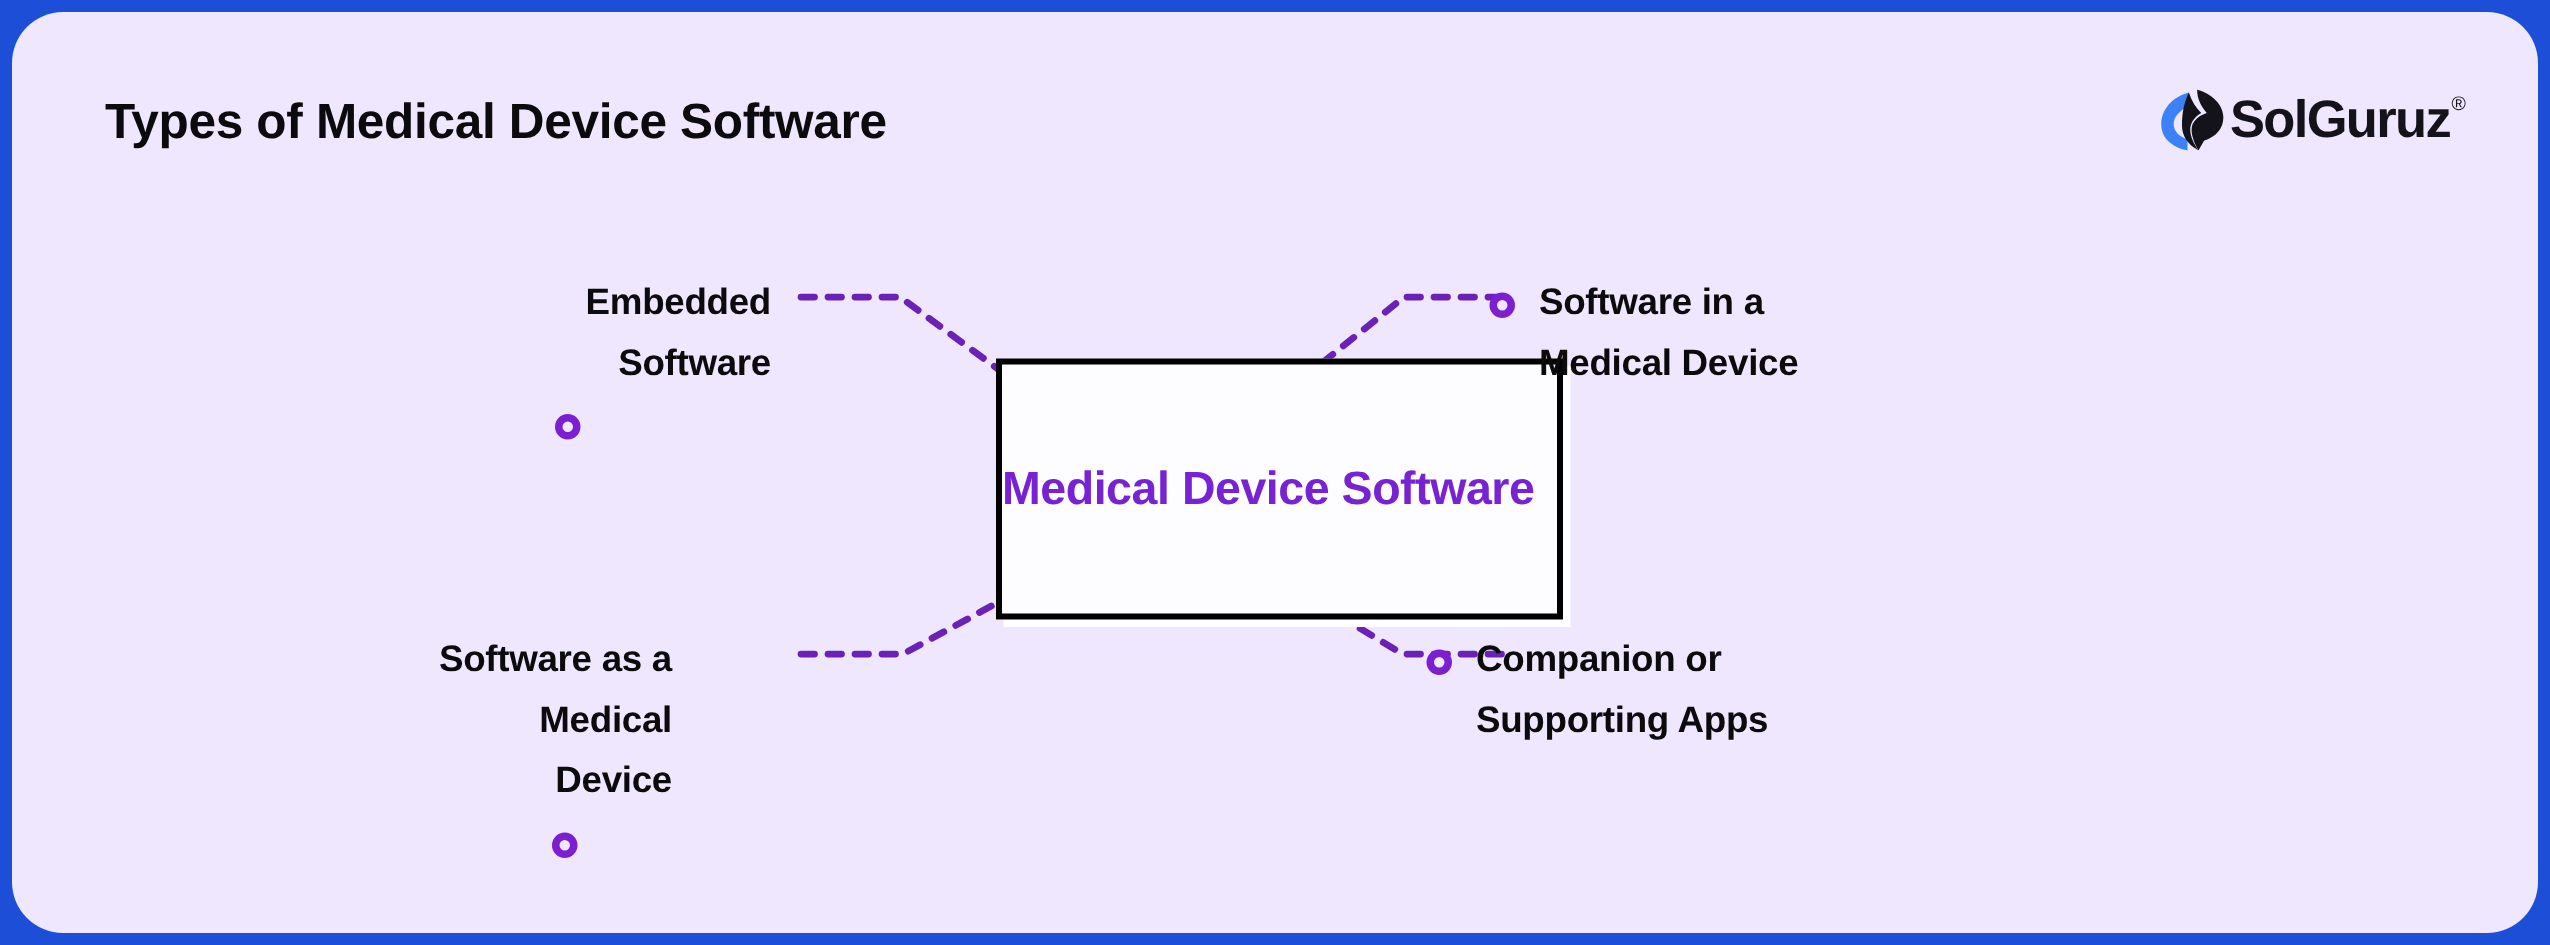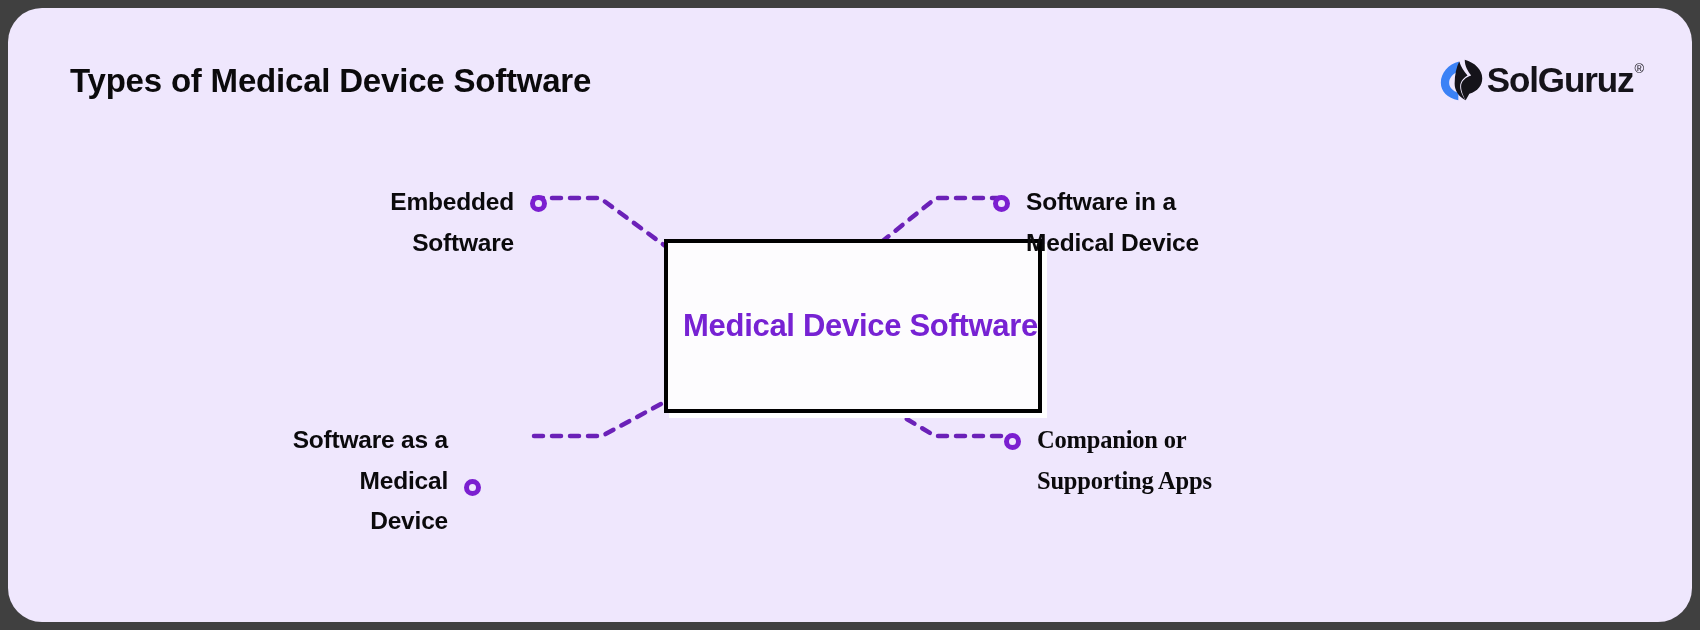--- a/index.html
+++ b/index.html
@@ -11,21 +11,21 @@
     width: 1700px;
     height: 630px;
     overflow: hidden;
     font-family: "Liberation Sans", sans-serif;
   }
 
   #infographic {
     position: relative;
     width: 1700px;
     height: 630px;
-    background: #404040;
+    background: #1d4ed8;
     box-sizing: border-box;
   }
 
   .card {
     position: absolute;
     left: 8px;
     top: 8px;
     width: 1684px;
     height: 614px;
     background: #EFE7FD;
@@ -96,21 +96,21 @@
     left: 656px;
     top: 231px;
     width: 378px;
     height: 174px;
     background: #FDFCFE;
     border: 4px solid #000000;
     box-shadow: 5px 5px 0 0 #FFFFFF;
     box-sizing: border-box;
     display: flex;
     align-items: center;
-    justify-content: flex-end;
+    justify-content: flex-start;
     text-align: center;
   }
   .center-label {
     font-size: 31px;
     font-weight: bold;
     color: #7722D3;
     line-height: 1.62;
     letter-spacing: -0.3px;
   }
 
@@ -121,42 +121,42 @@
     align-items: flex-start;
   }
   .branch-label {
     font-size: 24.5px;
     font-weight: bold;
     color: #0B0A0C;
     line-height: 1.66;
     letter-spacing: -0.2px;
     white-space: pre-line;
   }
-  .branch-left { flex-direction: row; }
+  .branch-left { flex-direction: column; }
   .branch-left .branch-label { text-align: right; }
   .branch-right .branch-label { text-align: left; }
 
   .node-dot {
     width: 17px;
     height: 17px;
     border-radius: 50%;
     border: 5px solid #7B1FD0;
     background: #EFE7FD;
     box-sizing: border-box;
     flex: 0 0 auto;
     margin-top: 13px;
   }
   .branch-left .node-dot { margin-left: 16px; }
   .branch-right .node-dot { margin-right: 16px; }
 
   
   #branch-embedded-software       { left: 346px; top: 174px; }
   #branch-software-in-device      { left: 985px; top: 174px; justify-content: flex-end; }
   #branch-software-as-device      { left: 280px; top: 412px; align-items: center; }
-  #branch-companion-apps          { left: 996px; top: 412px; font-family: Liberation Serif, serif; }
+  #branch-companion-apps          { left: 943px; top: 412px; }
 
   #branch-embedded-software  .branch-label,
   #branch-software-as-device .branch-label { width: 160px; }
 </style>
 </head>
 <body>
 
 <div id="infographic">
   <div class="card">
 

